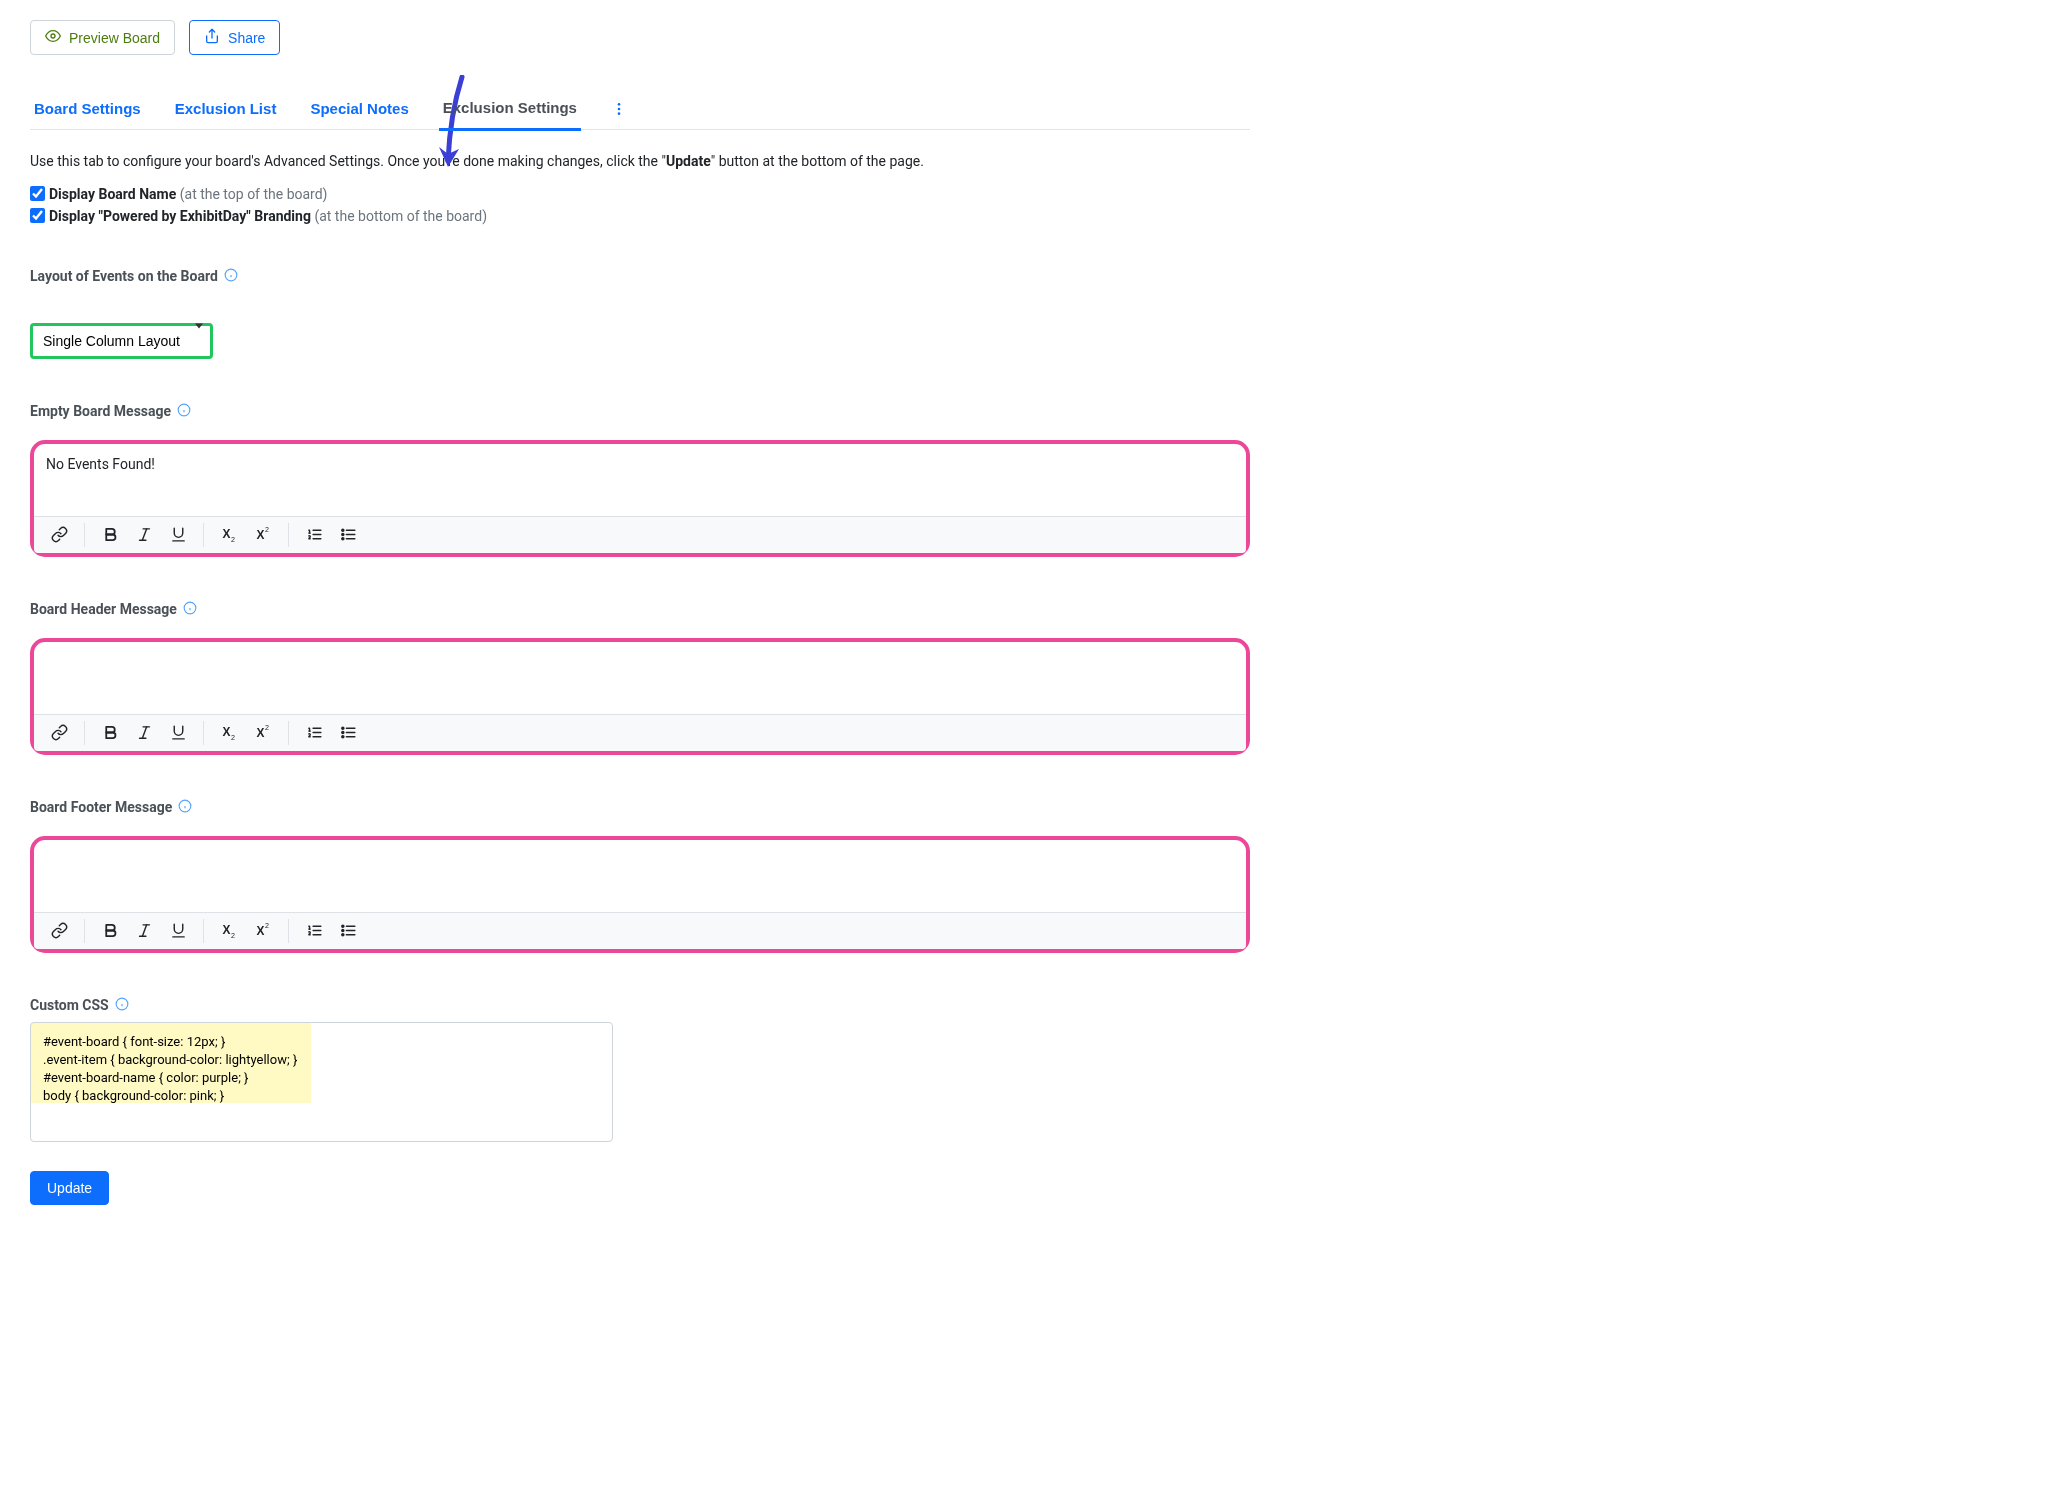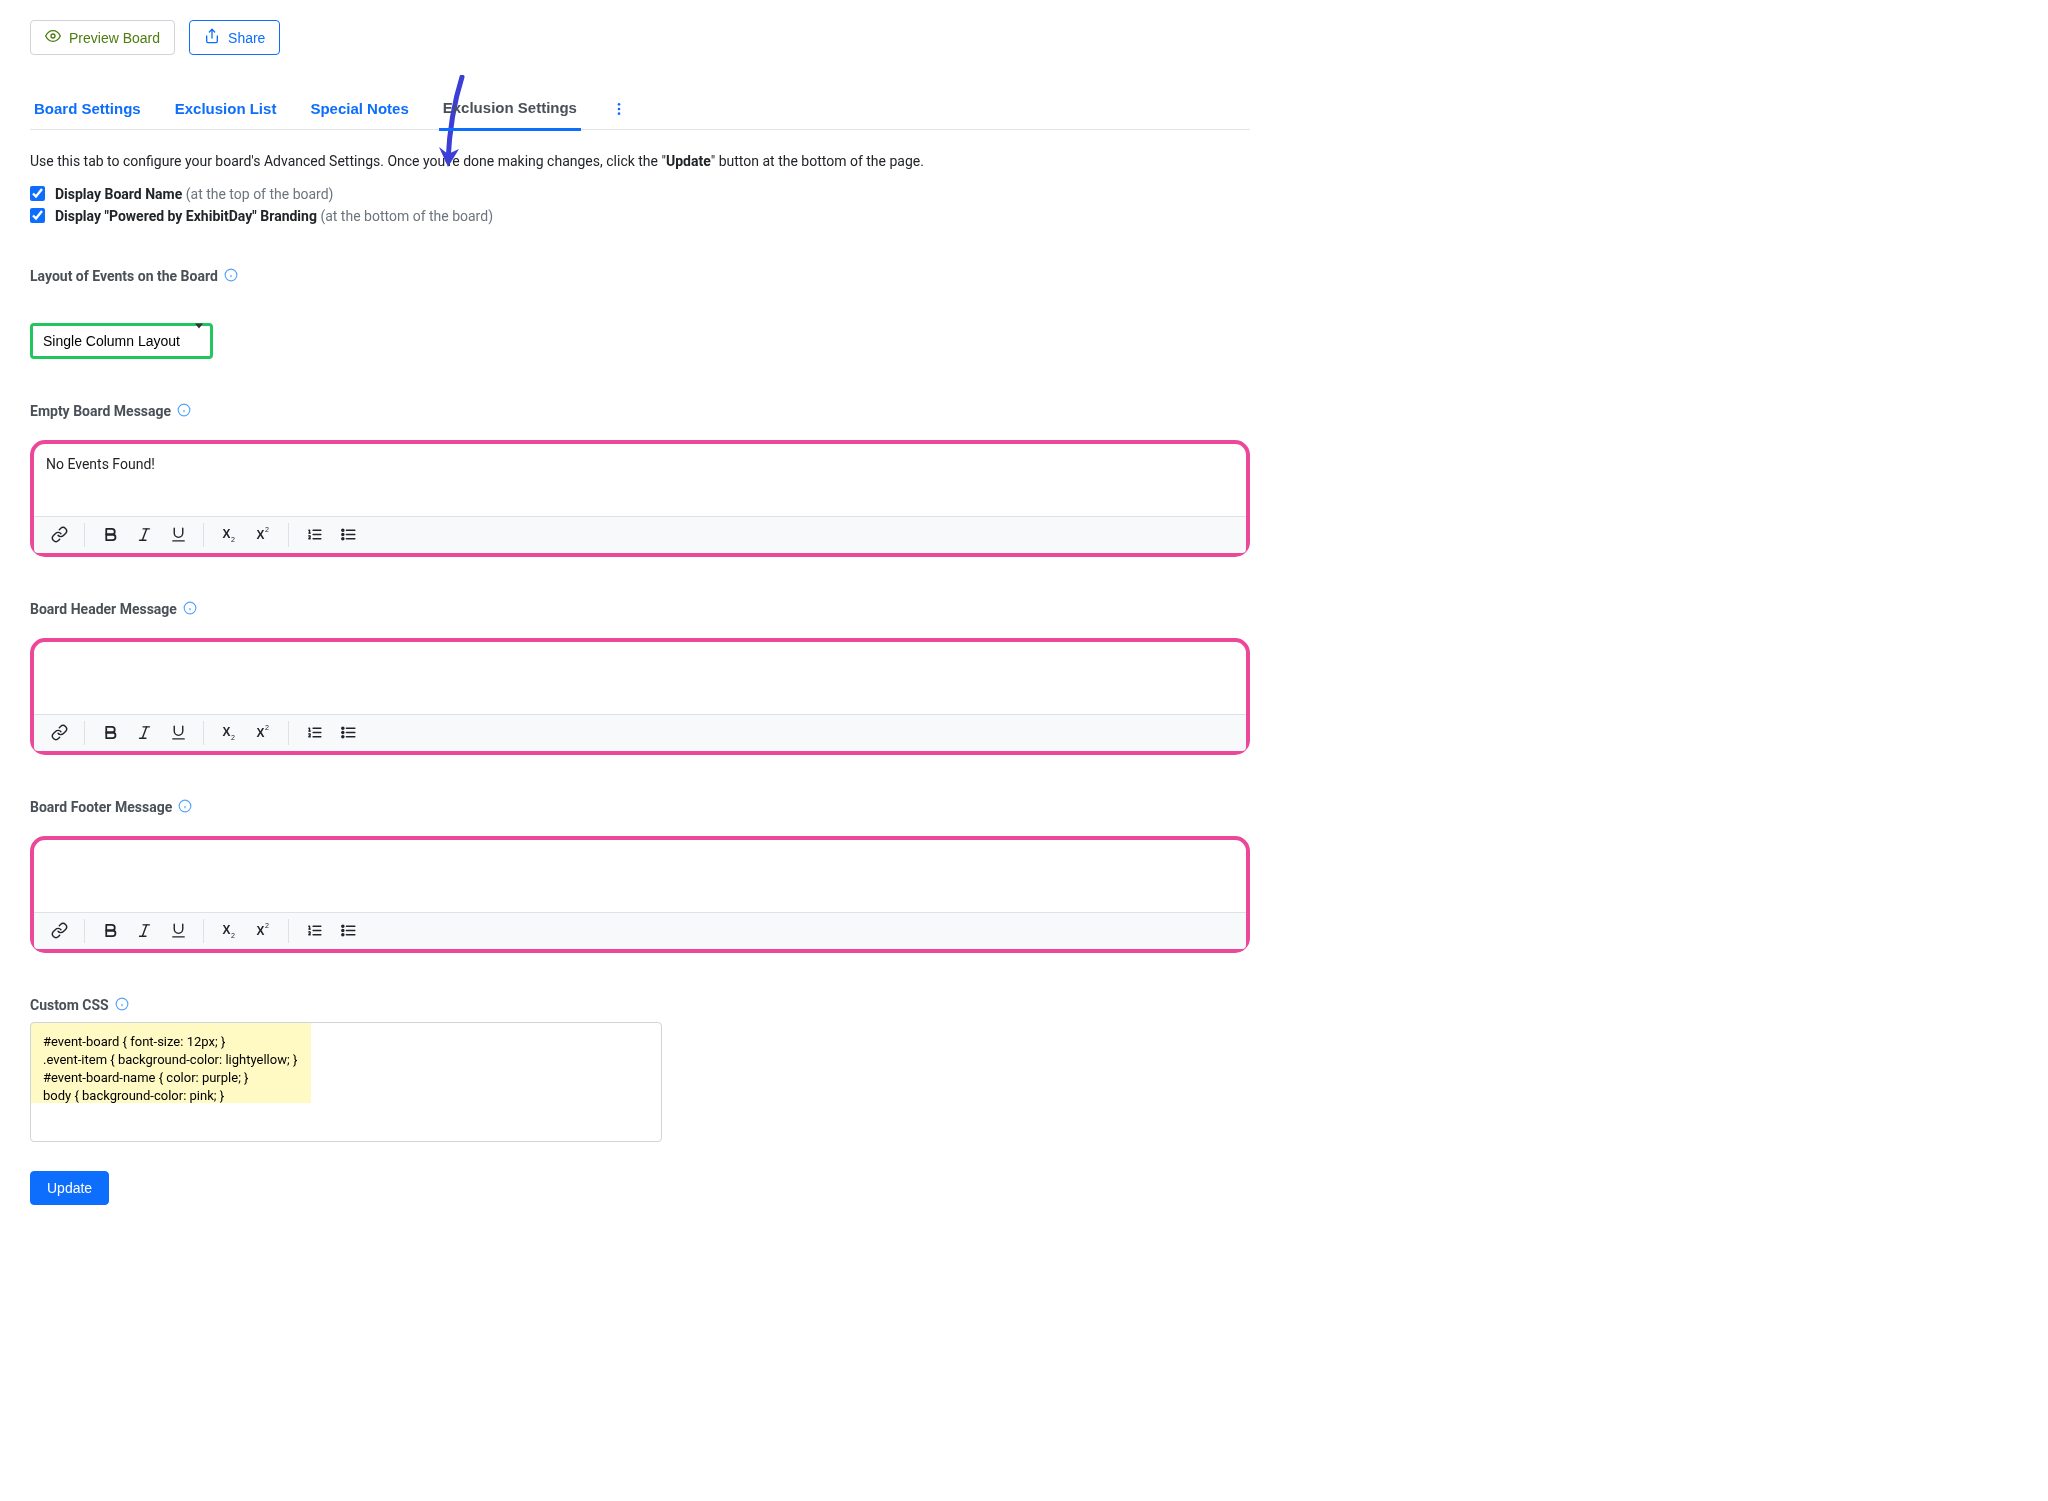--- a/index.html
+++ b/index.html
@@ -12,37 +12,37 @@
     .btn { display: inline-flex; align-items: center; gap: 8px; padding: 7px 14px; border: 1px solid #ced4da; border-radius: 4px; background: #fff; font-size: 14px; cursor: pointer; color: #4d7c0f; }
     .btn svg { flex-shrink: 0; }
     .btn-share { color: #0d6efd; border-color: #0d6efd; }
     .tabs { display: flex; align-items: center; gap: 26px; border-bottom: 1px solid #e1e5e9; position: relative; margin-top: 36px; }
     .tab { padding: 8px 4px 12px; font-size: 15px; font-weight: 600; color: #0d6efd; cursor: pointer; border: none; background: none; }
     .tab.active { color: #495057; border-bottom: 3px solid #0d6efd; margin-bottom: -2px; }
     .tab-more { color: #0d6efd; padding: 4px; }
     .arrow-annotation { position: absolute; left: 404px; top: -16px; pointer-events: none; }
     .desc { margin: 22px 0 14px; font-size: 14px; color: #212529; line-height: 1.4; }
     .desc b { font-weight: 700; }
-    .checkbox-row { display: flex; align-items: center; gap: 10px; margin-bottom: 6px; font-size: 14px; }
+    .checkbox-row { display: flex; align-items: center; gap: 4px; margin-bottom: 6px; font-size: 14px; }
     .checkbox-row input { width: 15px; height: 15px; accent-color: #0d6efd; }
     .checkbox-row label b { font-weight: 700; }
     .checkbox-row .hint { color: #6c757d; font-weight: 400; }
     .field-label { display: flex; align-items: center; gap: 6px; margin-top: 44px; margin-bottom: 8px; font-size: 14px; font-weight: 700; color: #495057; }
     .field-label .info-icon { color: #56a4ff; }
     .select-wrap { position: relative; display: inline-block; }
     .select { appearance: none; padding: 7px 30px 7px 10px; border: 3px solid #22c55e; border-radius: 4px; font-size: 14px; background: #fff; cursor: pointer; margin-top: 30px; }
     .select-wrap::after { content: ""; position: absolute; right: 10px; top: 50%; transform: translateY(-50%); border-left: 4px solid transparent; border-right: 4px solid transparent; border-top: 5px solid #333; pointer-events: none; }
     .editor { border: 4px solid #ec4899; border-radius: 15px; margin-top: 20px; }
     .editor-body { min-height: 72px; padding: 12px; font-size: 14px; color: #212529; }
     .editor-toolbar { display: flex; align-items: center; border-top: 1px solid #dee2e6; background: #f8f9fa; border-bottom-left-radius: 4px; border-bottom-right-radius: 4px; }
     .toolbar-group { display: flex; align-items: center; padding: 0 8px; height: 36px; }
     .toolbar-sep { width: 1px; height: 24px; background: #dee2e6; }
     .toolbar-btn { width: 34px; height: 34px; display: flex; align-items: center; justify-content: center; border: none; background: none; cursor: pointer; color: #212529; }
     .toolbar-btn svg { display: block; }
-    .css-area { width: 632px; height: 120px; border: 1px solid #ced4da; border-radius: 4px; padding: 10px 12px; font-family: inherit; font-size: 13px; line-height: 1.4; resize: none; background: linear-gradient(#fff9c4, #fff9c4) no-repeat; background-size: 280px 80px; background-position: 0 0; }
+    .css-area { width: 583px; height: 120px; border: 1px solid #ced4da; border-radius: 4px; padding: 10px 12px; font-family: inherit; font-size: 13px; line-height: 1.4; resize: none; background: linear-gradient(#fff9c4, #fff9c4) no-repeat; background-size: 280px 80px; background-position: 0 0; }
     .update-btn { margin-top: 26px; padding: 8px 16px; background: #0d6efd; color: #fff; border: 1px solid #0d6efd; border-radius: 4px; font-size: 14px; cursor: pointer; }
     .hr-wrap { position: relative; }
   </style>
 </head>
 <body>
 
 <div class="page">
 
 
   <div class="button-row">

